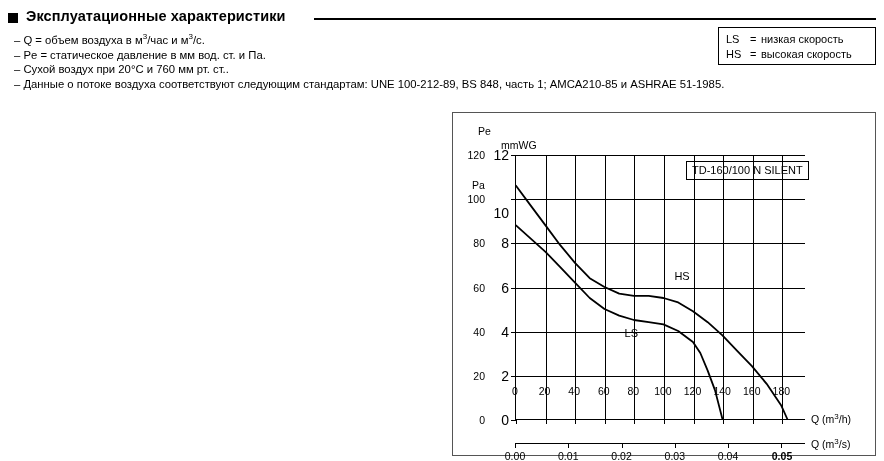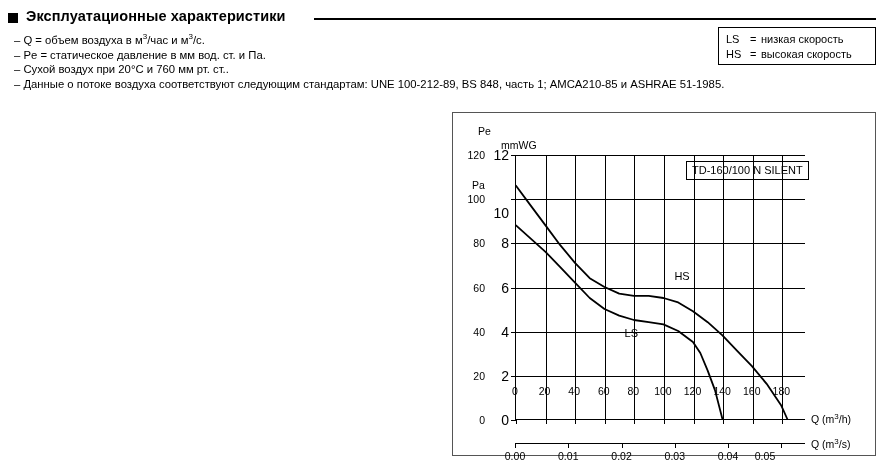--- a/index.html
+++ b/index.html
@@ -331,21 +331,21 @@
       <div class="sec-tick-label" style="left: 0px;">0.00</div>
       <div class="sec-tick" style="left: 53.2653px;"></div>
       <div class="sec-tick-label" style="left: 53.2653px;">0.01</div>
       <div class="sec-tick" style="left: 106.531px;"></div>
       <div class="sec-tick-label" style="left: 106.531px;">0.02</div>
       <div class="sec-tick" style="left: 159.796px;"></div>
       <div class="sec-tick-label" style="left: 159.796px;">0.03</div>
       <div class="sec-tick" style="left: 213.061px;"></div>
       <div class="sec-tick-label" style="left: 213.061px; text-decoration: underline;">0.04</div>
       <div class="sec-tick" style="left: 266.327px;"></div>
-      <div class="sec-tick-label" style="left: 250px;">0.05</div>
+      <div class="sec-tick-label" style="left: 267px; font-weight: bold;">0.05</div>
     </div>
   <div class="sec-axis-title">Q (m<sup>3</sup>/s)</div>
 <div class="x-tick-label" style="left: 62px;">0</div>
     <div class="x-tick-label" style="left: 91.5918px;">20</div>
     <div class="x-tick-label" style="left: 121.184px;">40</div>
     <div class="x-tick-label" style="left: 150.776px;">60</div>
     <div class="x-tick-label" style="left: 180.367px;">80</div>
     <div class="x-tick-label" style="left: 209.959px;">100</div>
     <div class="x-tick-label" style="left: 239.551px;">120</div>
     <div class="x-tick-label" style="left: 269.143px;">140</div>

